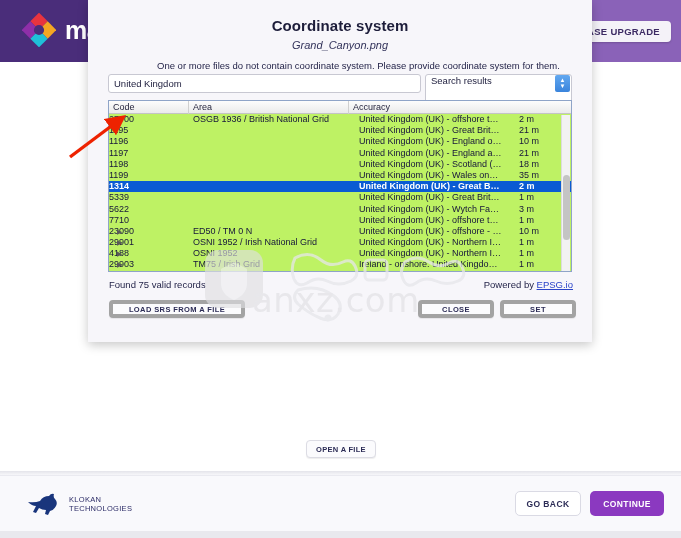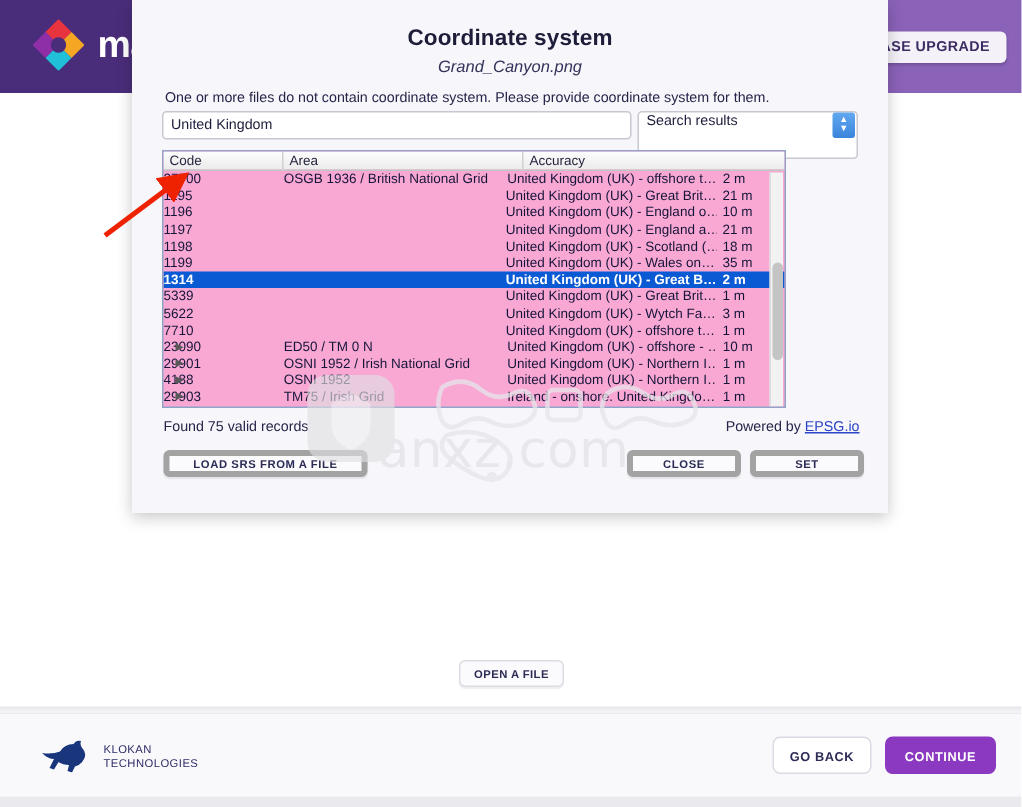--- a/index.html
+++ b/index.html
@@ -81,21 +81,21 @@
   }
   .dlg-title {
     text-align: center; font-size: 15px; font-weight: bold; color: #1d1d3a;
     padding-top: 17px; letter-spacing: .1px;
   }
   .dlg-subtitle {
     text-align: center; font-size: 11px; font-style: italic; color: #32325a;
     padding-top: 5px;
   }
   .dlg-note {
-    font-size: 9.5px; color: #25254a; padding: 9px 0 0 22px;
+    font-size: 9.5px; color: #25254a; padding: 9px 0 0 22px; margin-left: 47px;
   }
 
   
   .search-row {
     position: absolute; left: 20px; top: 74px; width: 464px; height: 19px;
     display: flex; gap: 0;
   }
   .search-input {
     width: 313px; height: 19px;
     border: 1px solid #c8c8d2; border-radius: 3px;
@@ -114,22 +114,22 @@
   .stepper {
     width: 15px; height: 17px; margin-right: 1px;
     background: linear-gradient(to bottom, #62a8f0, #3a84dc);
     border-radius: 2px; display: flex; flex-direction: column;
     align-items: center; justify-content: center; gap: 1px;
     color: #fff; font-size: 6px; line-height: 5px;
   }
 
   
   .table-frame {
-    position: absolute; left: 20px; top: 100px; width: 416px; height: 172px;
-    border: 1px solid #8fa4c8; background: #f9a8d4; overflow: hidden;
+    position: absolute; left: 20px; top: 100px; width: 464px; height: 172px;
+    border: 1px solid #8fa4c8; background: #bef264; overflow: hidden;
   }
   .thead {
     display: flex; height: 13px; align-items: center;
     background: linear-gradient(to bottom, #fdfdfd, #ebebeb);
     border-bottom: 1px solid #c4c4c4;
     font-size: 9px; color: #26263f;
   }
   .thead > div { padding-left: 4px; border-right: 1px solid #d0d0d0; height: 13px; line-height: 13px; }
   .c-code { width: 80px; }
   .c-name { width: 166px; }

